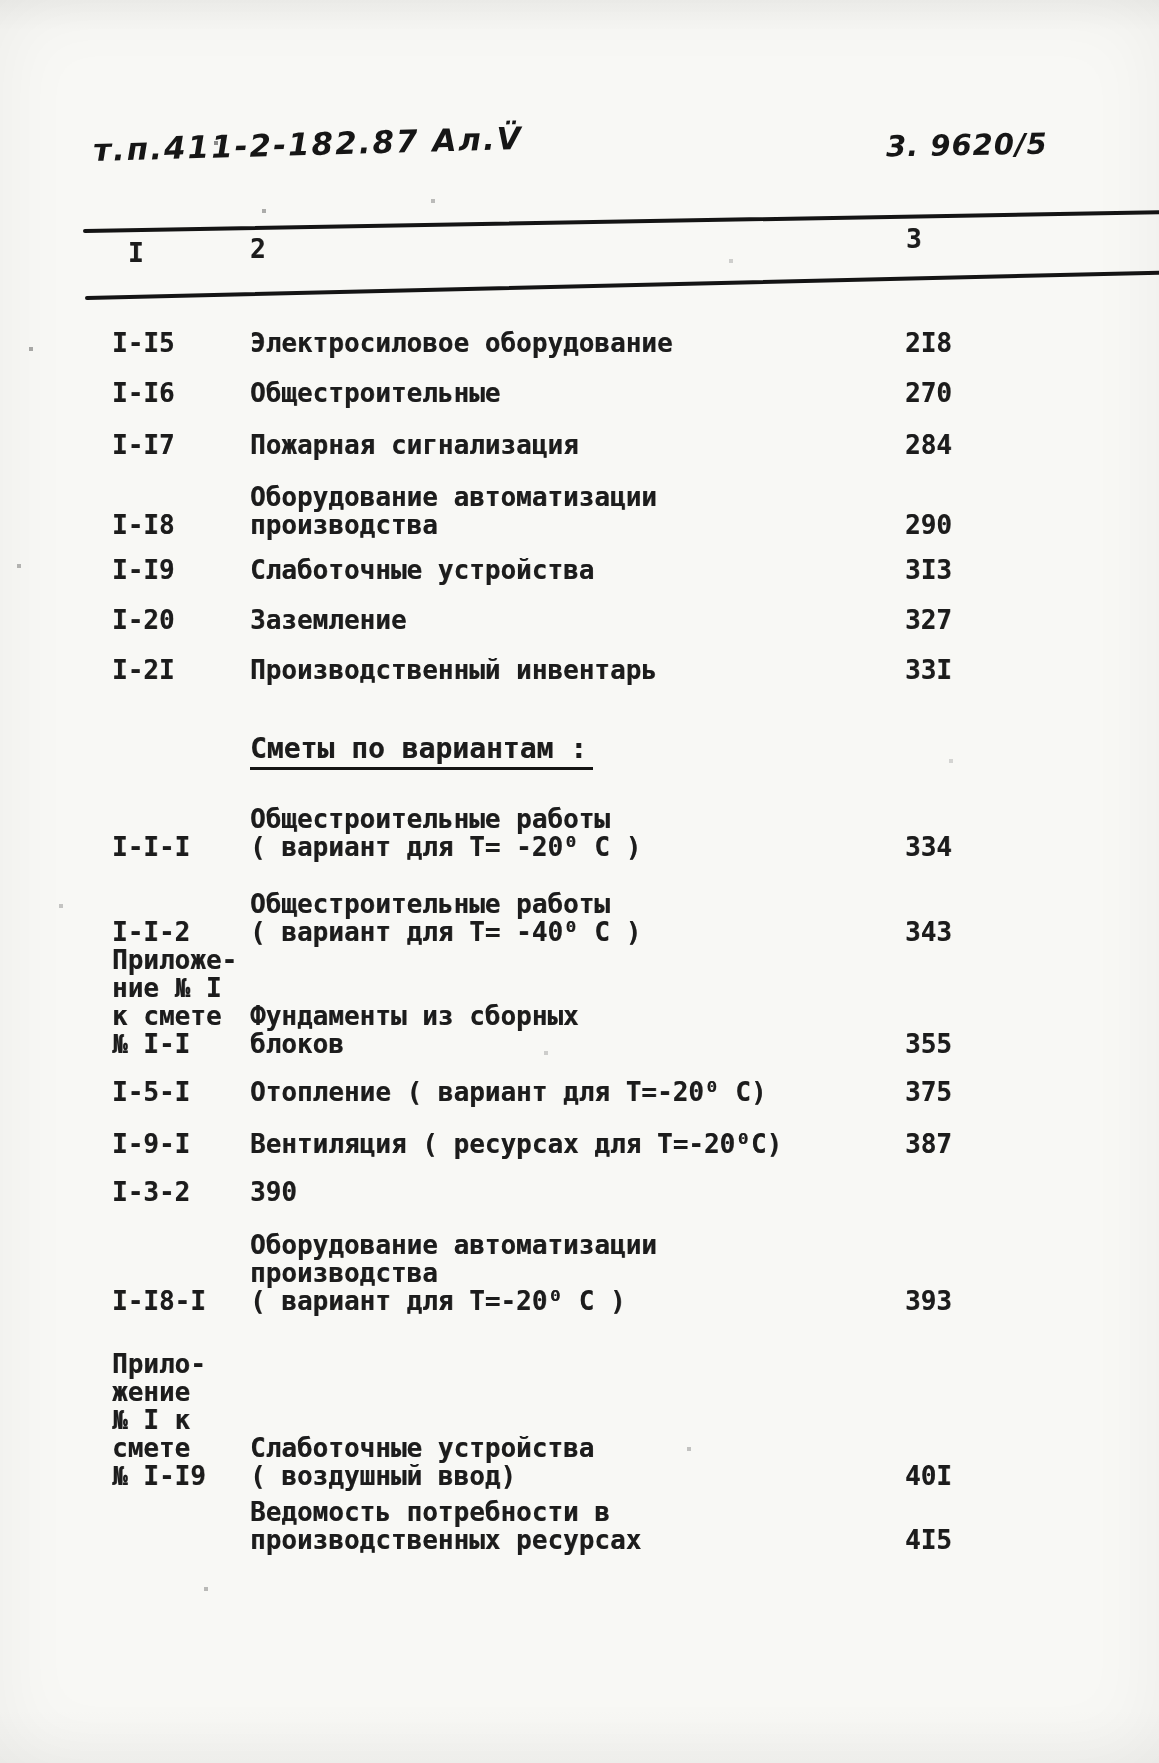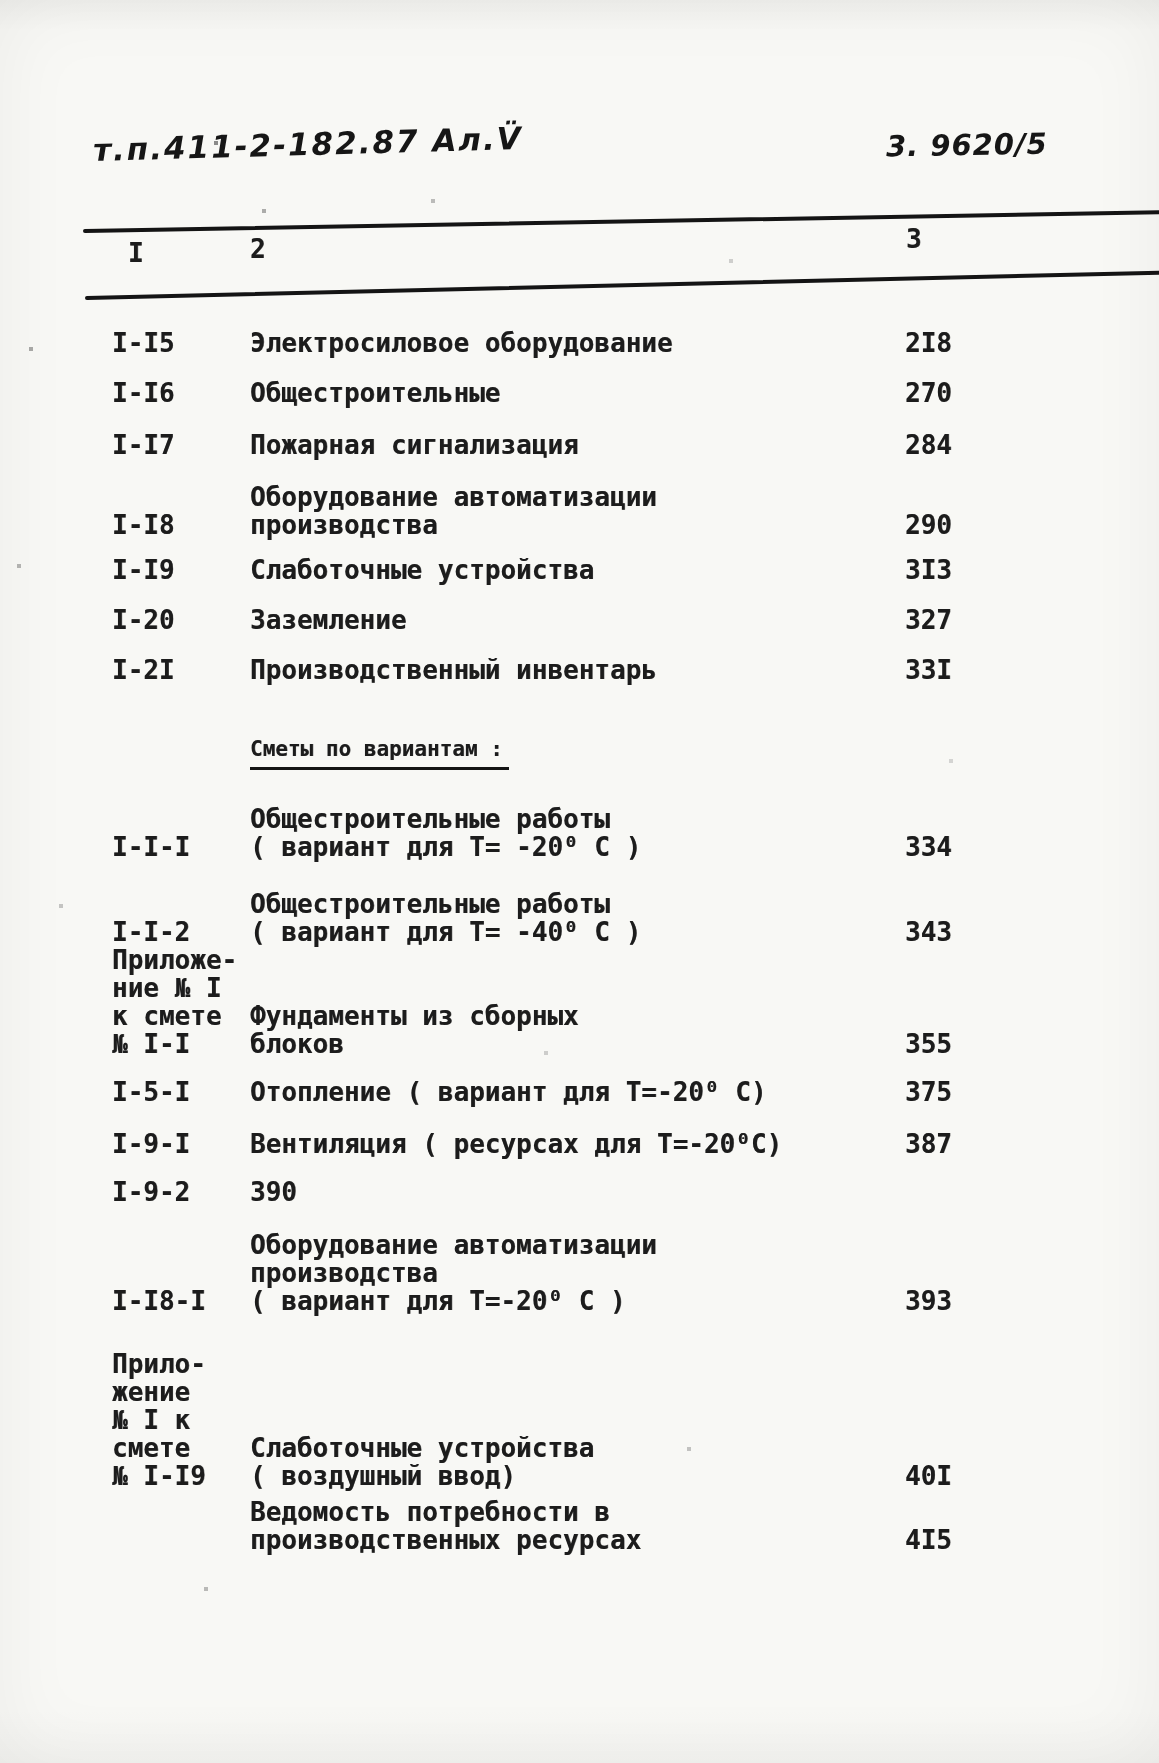--- a/index.html
+++ b/index.html
@@ -74,21 +74,21 @@
 
   
   .pg-l2 .c-page  { margin-top: 28px; }
   .pg-l3 .c-page  { margin-top: 56px; }
   .pg-l4 .c-page  { margin-top: 100px; }
   .ttl-l2 .c-title { margin-top: 28px; }
   .ttl-l3 .c-title { margin-top: 52px; }
 
   .section-heading {
     margin: 51px 0 0 250px;
-    font-size: 21px;
+    font-size: 28px;
     line-height: 28px;
   }
   .section-heading span {
     display: inline-block;
     border-bottom: 3px solid #141414;
     padding: 0 6px 4px 0;
     text-shadow: 0.4px 0.4px 0.6px rgba(20,20,20,0.55);
   }
 
   
@@ -209,21 +209,21 @@
     </div>
 
 
     <div class="row" style="margin-top:24px">
       <div class="cell c-code">I-9-I</div>
       <div class="cell c-title">Вентиляция ( ресурсах для Т=-20⁰С)</div>
       <div class="cell c-page">387</div>
     </div>
 
     <div class="row" style="margin-top:20px">
-      <div class="cell c-code">I-9-2</div>
+      <div class="cell c-code">I-3-2</div>
       <div class="cell c-page">390</div>
     </div>
 
     <div class="row pg-l2" style="margin-top:25px">
       <div class="cell c-code">I-I8-I</div>
       <div class="cell c-title">Оборудование автоматизации
 производства
 ( вариант для Т=-20⁰ С )</div>
       <div class="cell c-page">393</div>
     </div>

